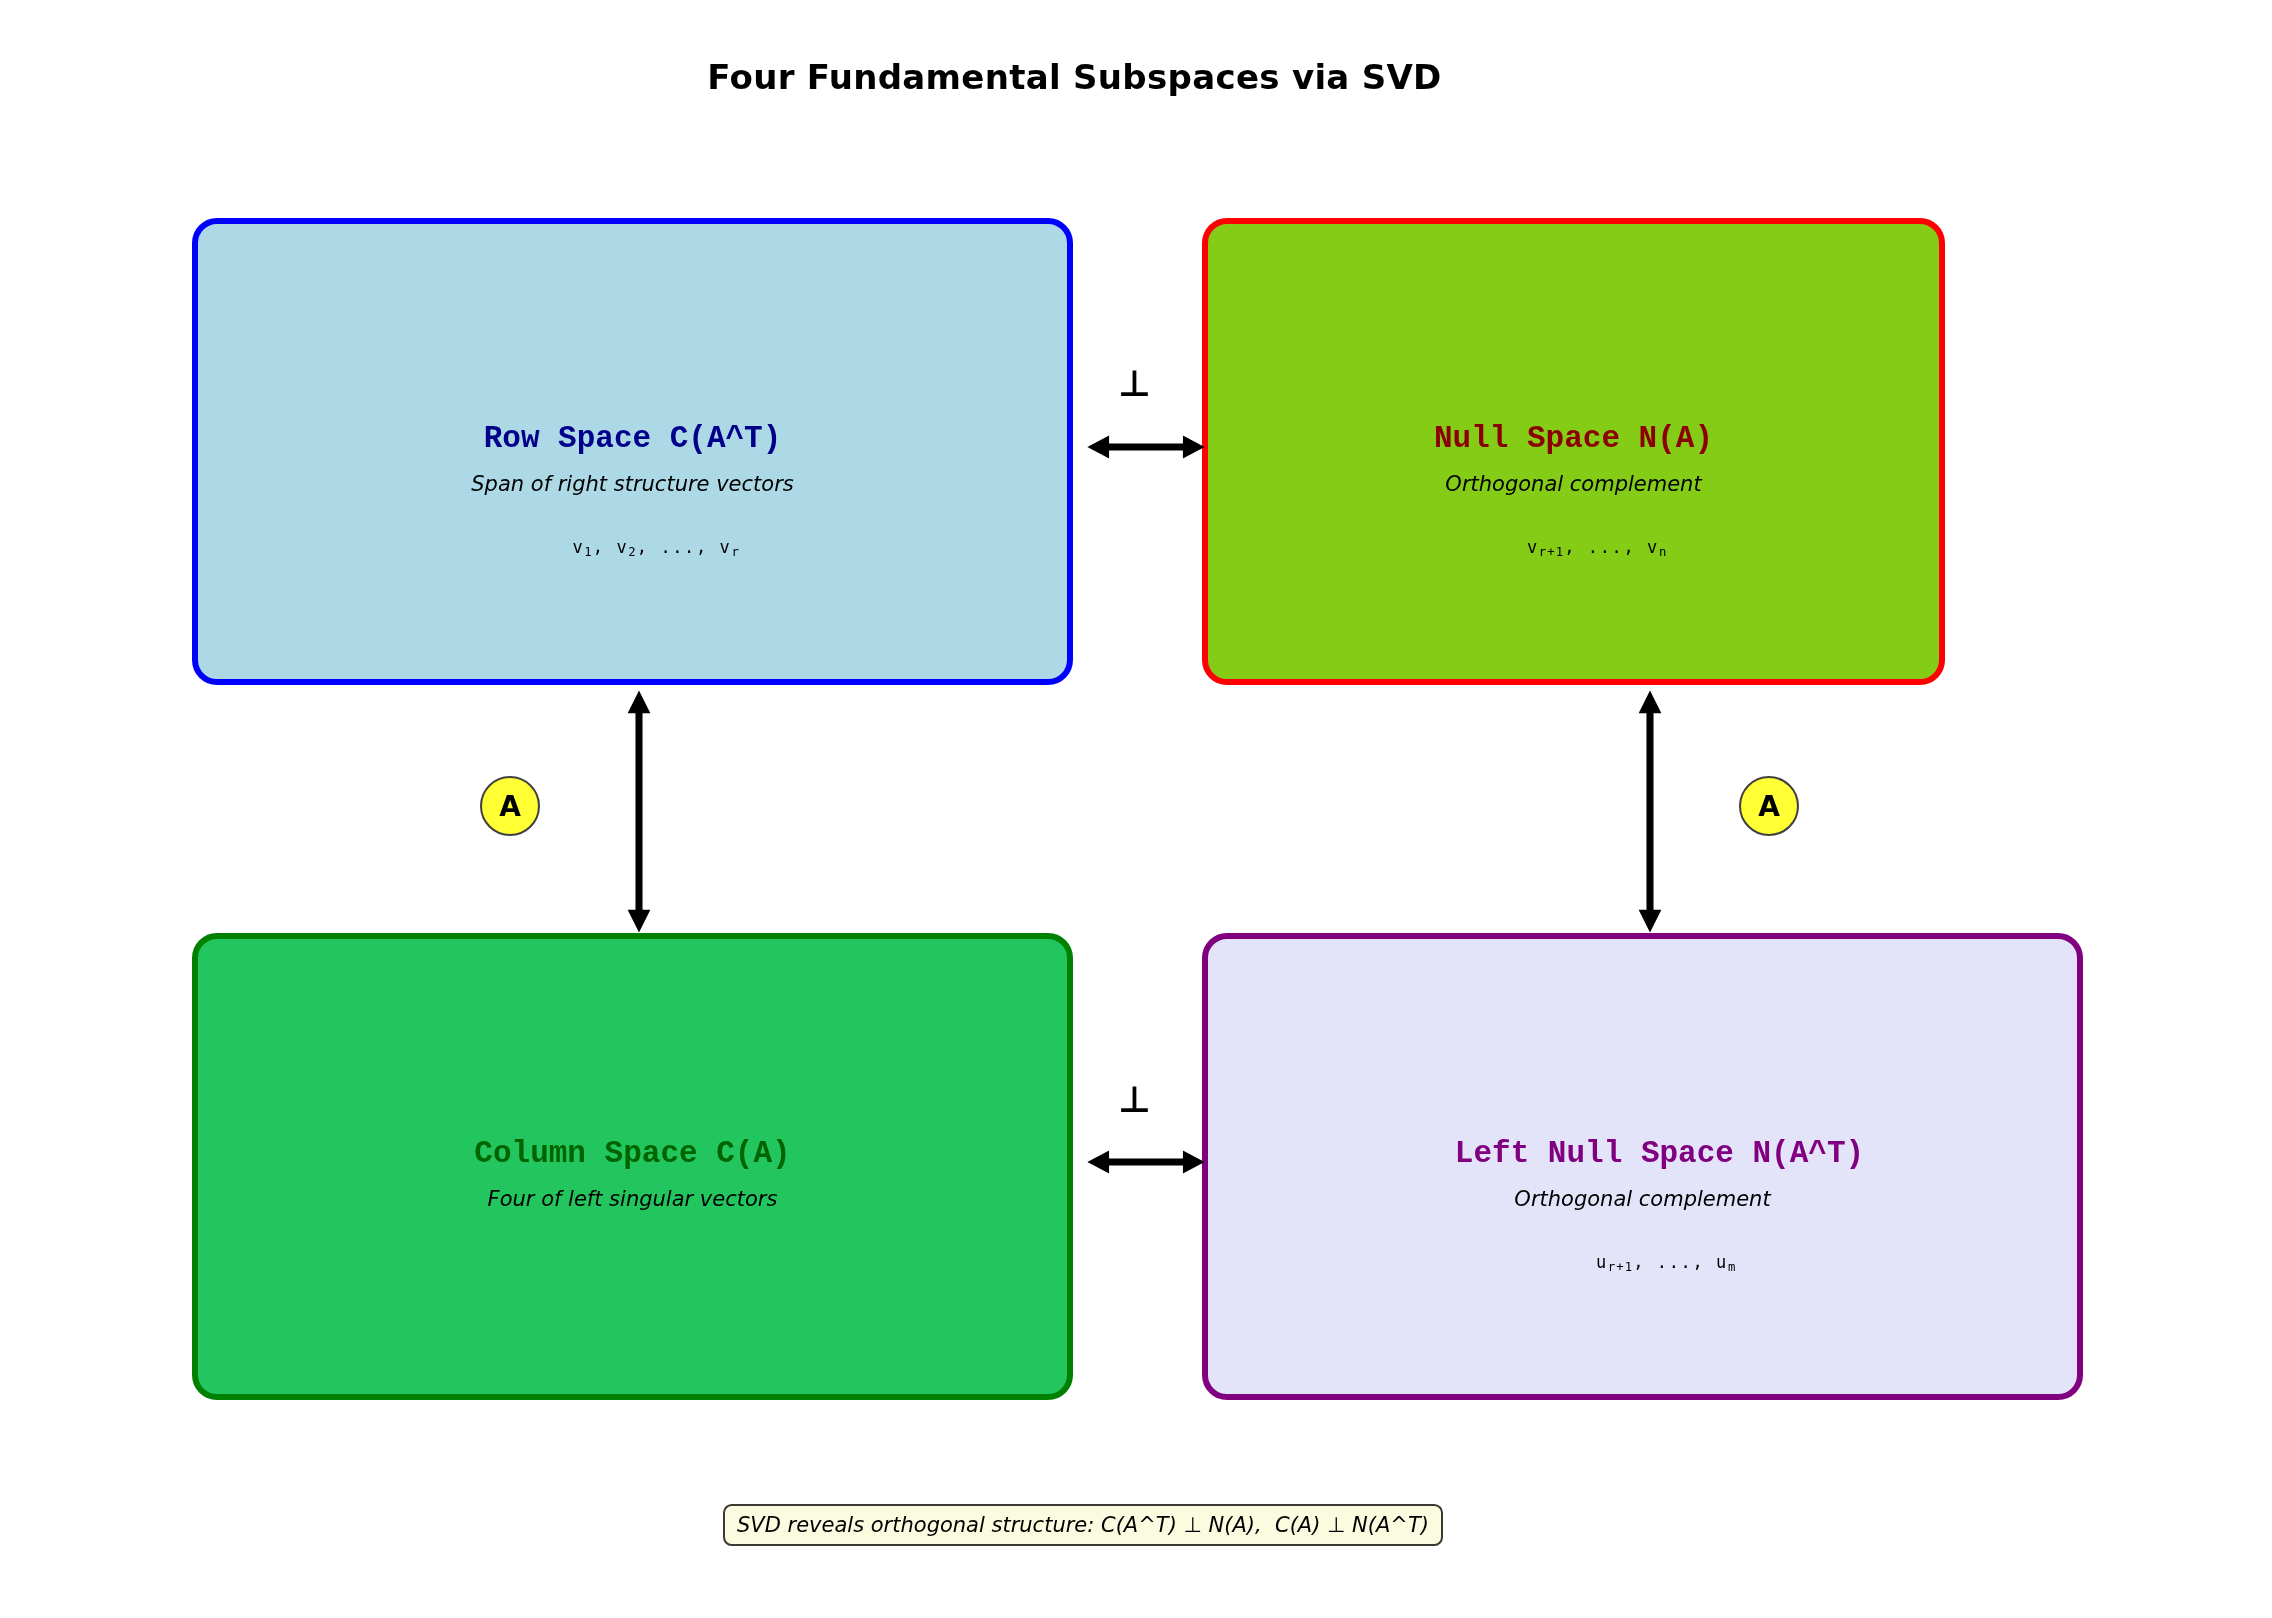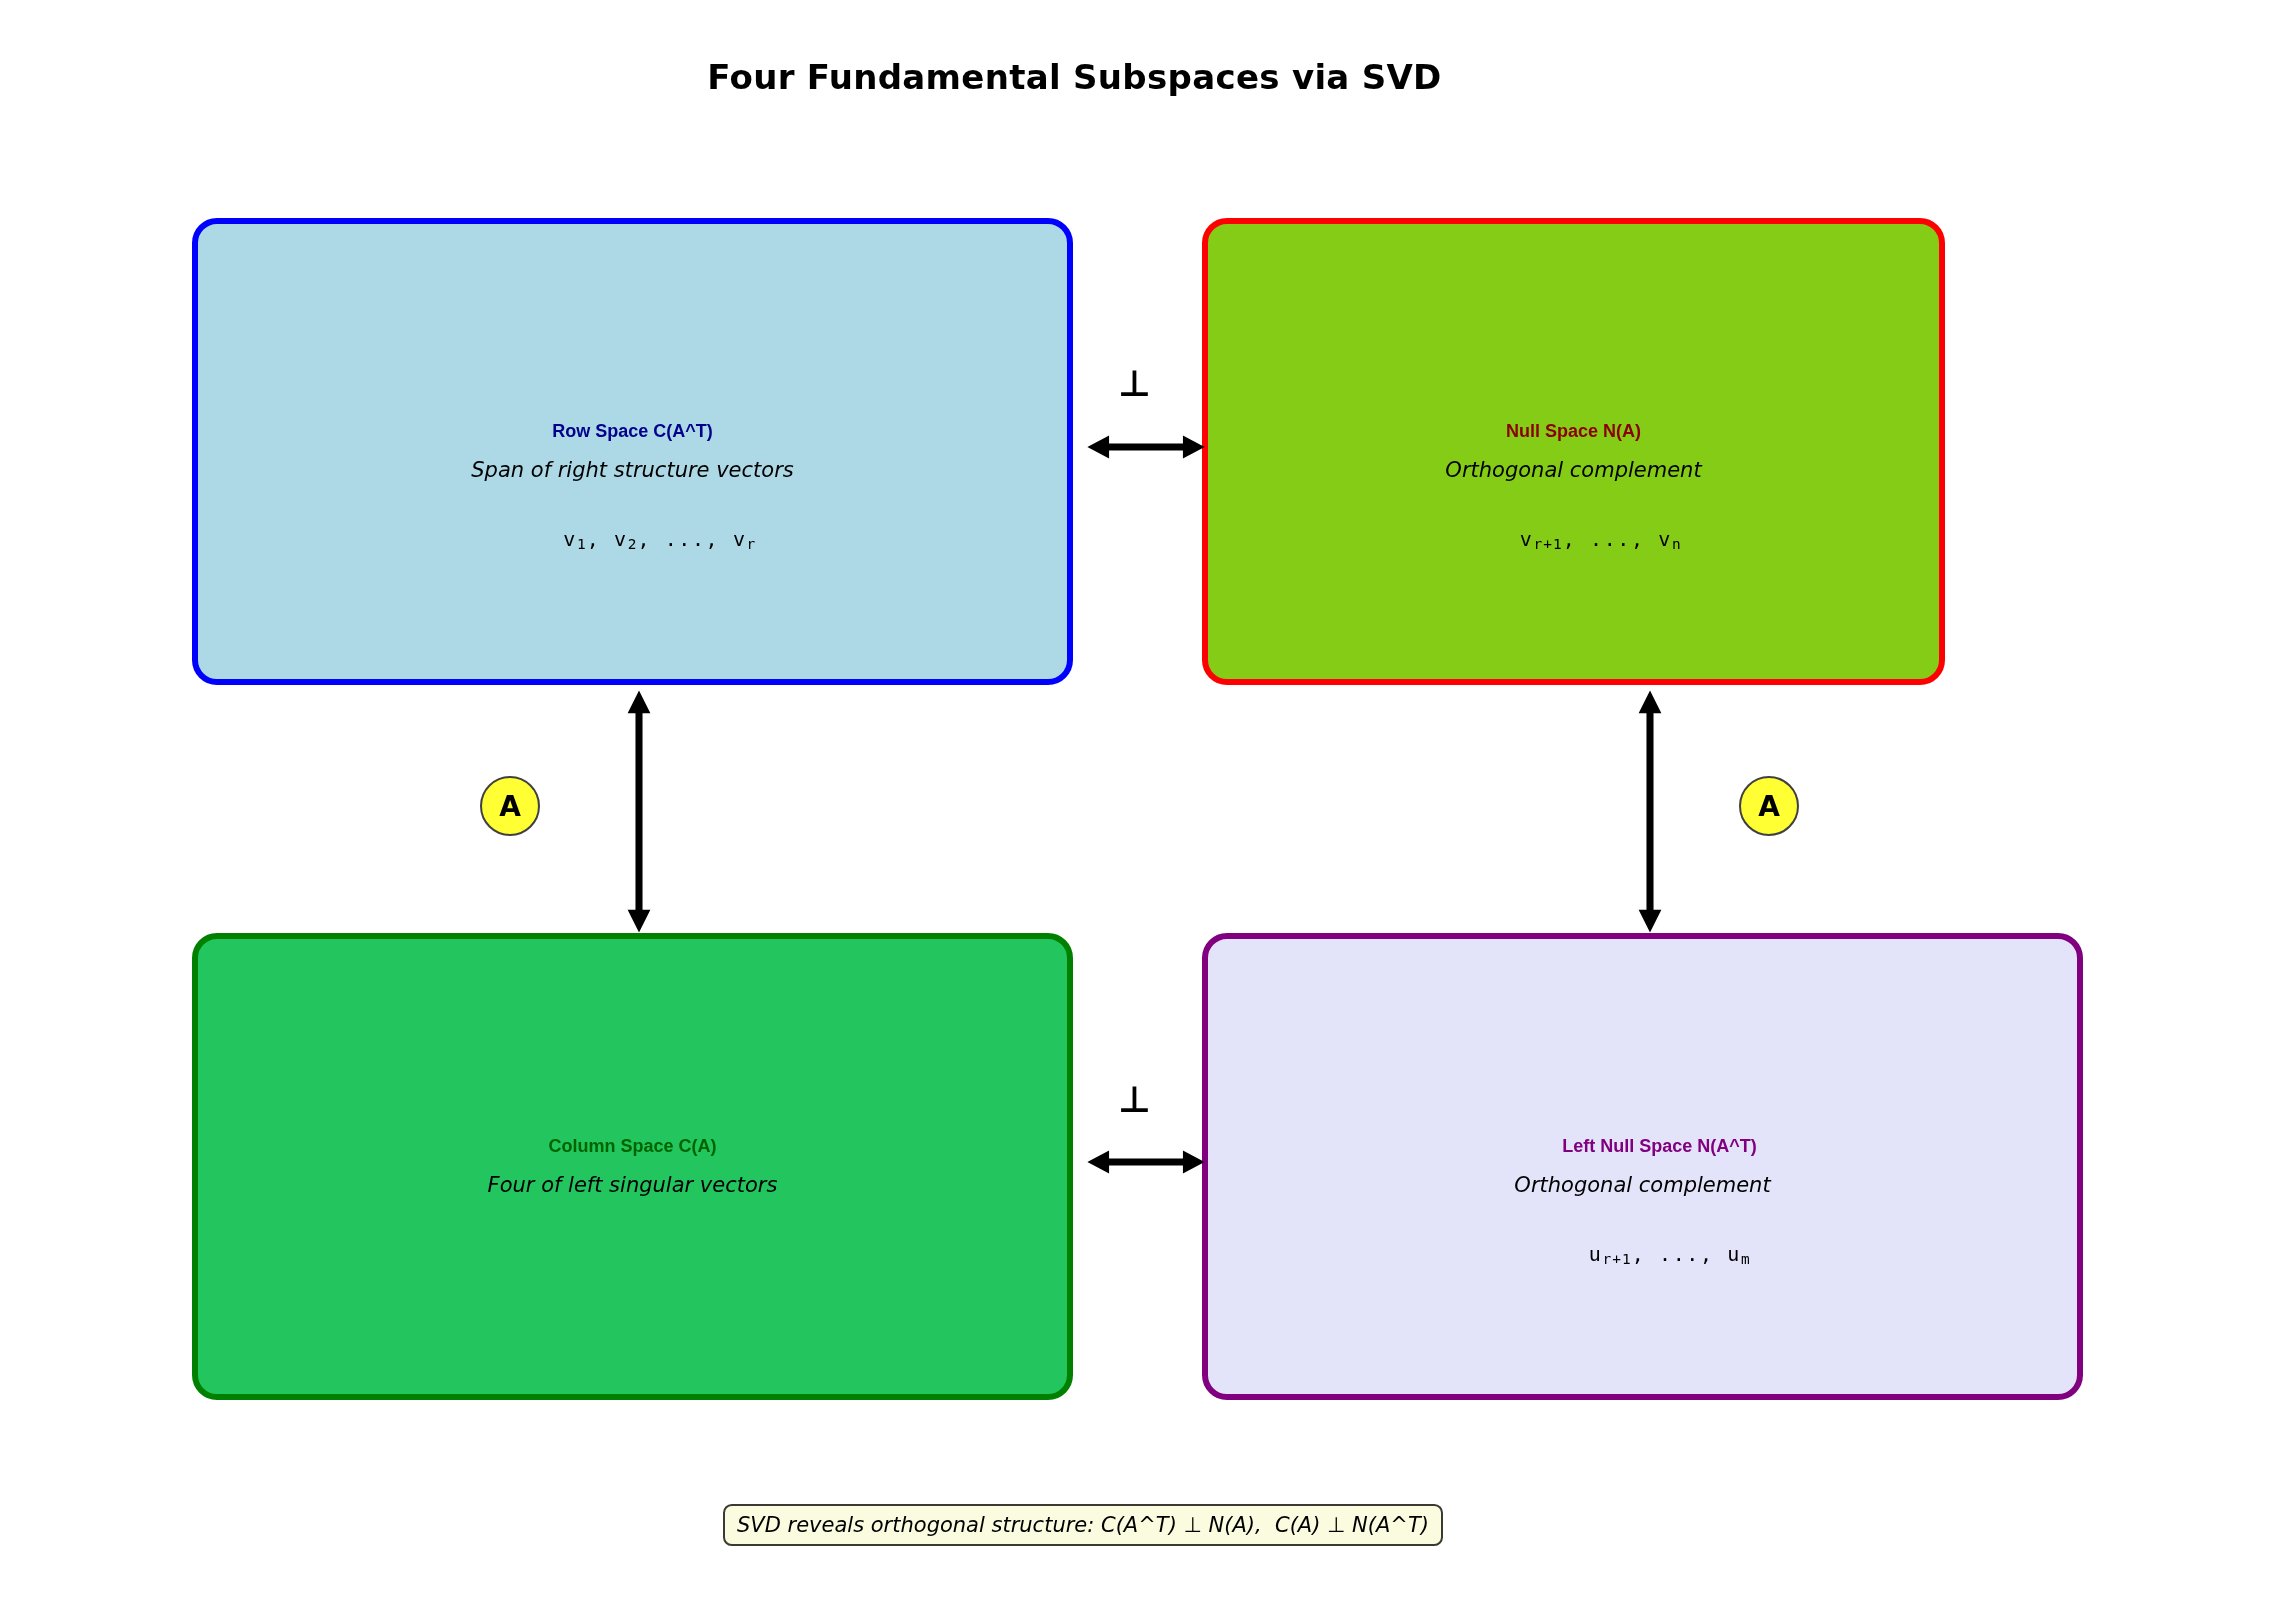--- a/index.html
+++ b/index.html
@@ -36,36 +36,36 @@
     box-sizing: border-box;
     border-style: solid;
     border-width: 6.5px;
     border-radius: 25px;
     display: flex;
     flex-direction: column;
     align-items: center;
     justify-content: flex-start;
   }
   .box-title {
-    font-family: Liberation Sans, sans-serif;
-    font-weight: bold;
-    font-size: 18px;
+    font-family: Liberation Mono, monospace;
+    font-weight: bold;
+    font-size: 31px;
     white-space: pre;
   }
   .box-sub {
     font-family: "DejaVu Sans", sans-serif;
     font-style: italic;
     font-size: 21px;
     color: #000000;
     text-align: center;
     white-space: pre;
   }
   .box-vec {
     font-family: "DejaVu Sans Mono", monospace;
-    font-size: 20px;
+    font-size: 17px;
     color: #000000;
     text-align: center;
     letter-spacing: 1.6px;
     white-space: pre;
   }
   .box-vec sub {
     font-size: 0.72em;
     vertical-align: -0.22em;
     letter-spacing: 1.1px;
   }

